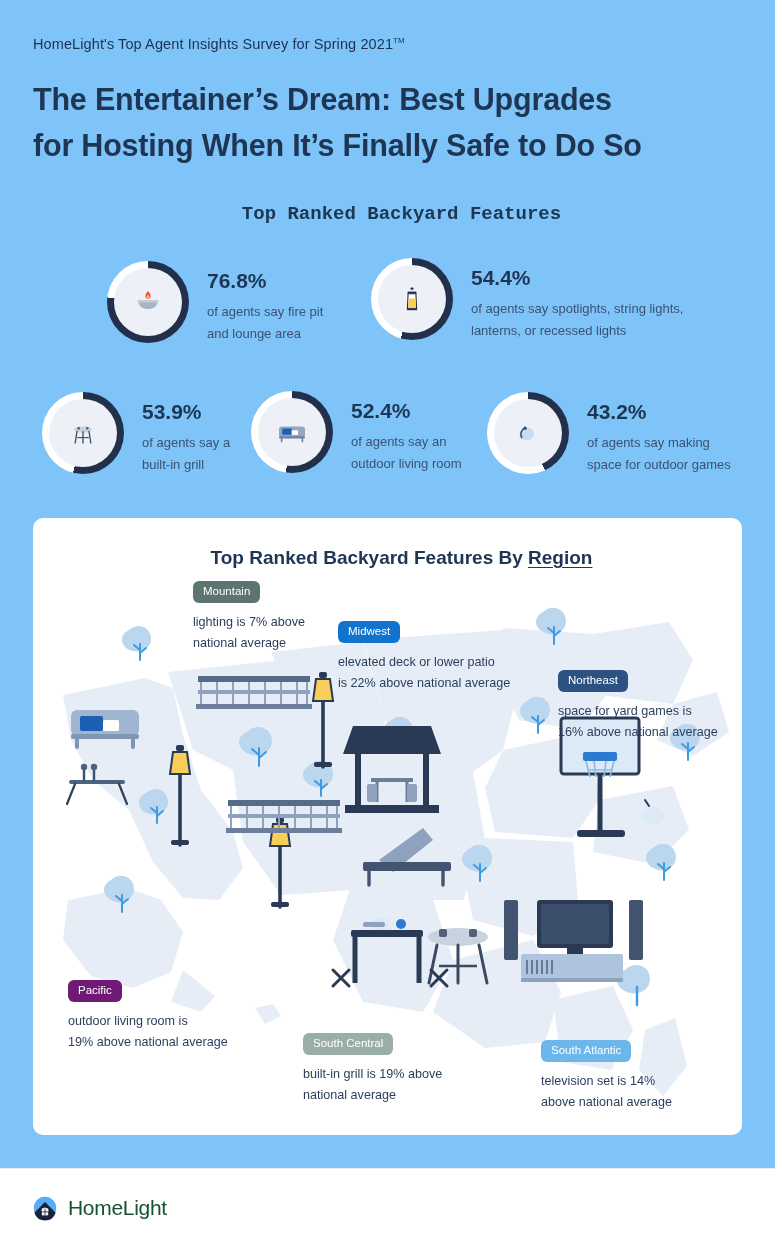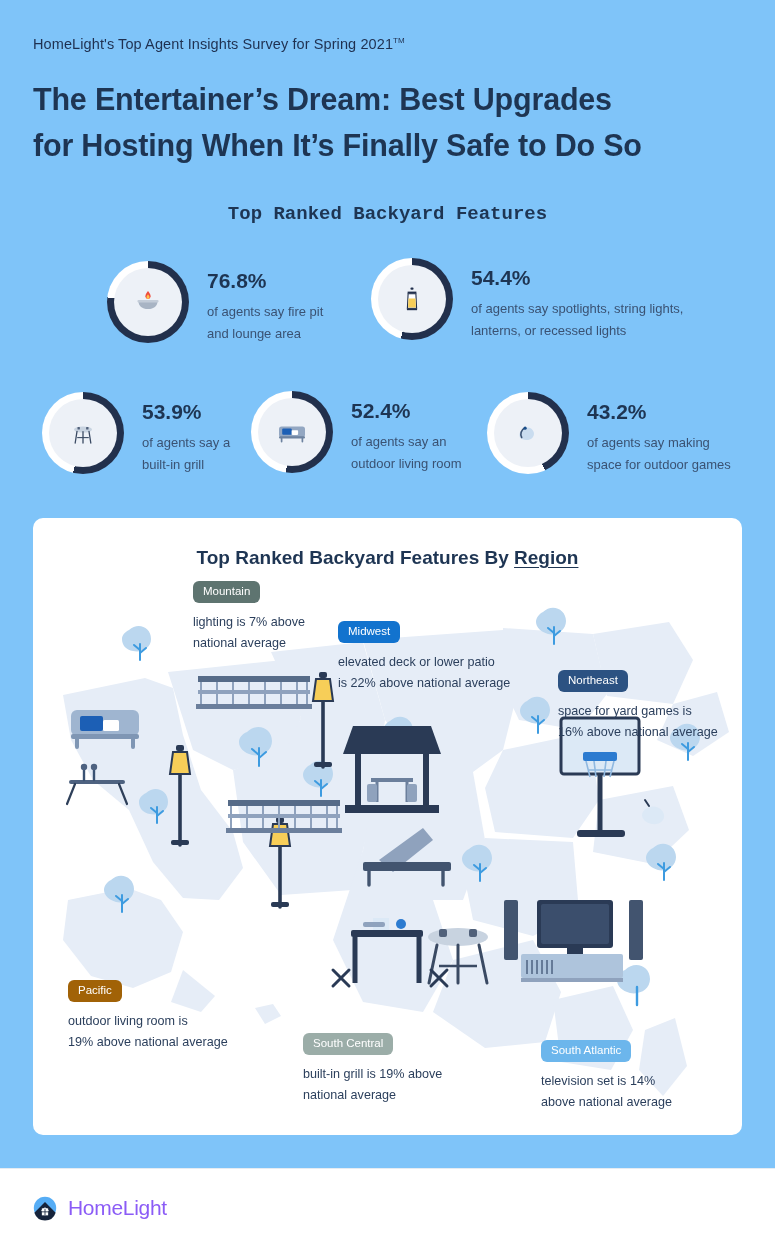--- a/index.html
+++ b/index.html
@@ -3,21 +3,21 @@
 <meta charset="utf-8">
 <style>
   * { box-sizing: border-box; margin: 0; padding: 0; }
   html, body { width: 775px; height: 1245px; }
   body {
     font-family: "Liberation Sans", sans-serif;
     background: #ffffff;
     position: relative;
     overflow: hidden;
   }
-  .page { position: relative; width: 775px; height: 1012px; background:#ffffff; }
+  .page { position: relative; width: 775px; height: 1012px; background:#ffffff;padding-left:14px; }
 
   .blue-area {
     position: absolute; left:0; top:0; width:775px; height:1168px;
     background:#7FC4F9;
   }
 
   
   .survey-line {
     position:absolute; left:33px; top:36px;
     font-size:14.5px; color:#1F3050; letter-spacing:.1px;
@@ -100,21 +100,21 @@
   .footer {
     position:absolute; left:0; top:1168px; width:775px; height:77px;
     background:#ffffff;
   }
   .footer-rule {
     position:absolute; left:0; top:0; width:775px; height:1px; background:#E6ECF2;
   }
   .logo { position:absolute; left:31px; top:26px; display:flex; align-items:center; }
   .logo-mark { width:28px; height:28px; flex:0 0 28px; }
   .logo-text {
-    margin-left:9px; font-size:21px; color:#8b5cf6; letter-spacing:-.3px;
+    margin-left:9px; font-size:21px; color:#14532d; letter-spacing:-.3px;
   }
 </style>
 </head>
 <body>
 
 <div class="page">
 
   <div class="blue-area"></div>
 
   <div class="survey-line">
@@ -430,21 +430,21 @@
 is 22% above national average</div>
   </div>
 
   <div class="region" id="reg-northeast">
     <span class="badge" style="background: rgb(44, 82, 130);">Northeast</span>
     <div class="region-text">space for yard games is
 16% above national average</div>
   </div>
 
   <div class="region" id="reg-pacific">
-    <span class="badge" style="background: #a16207;">Pacific</span>
+    <span class="badge" style="background: #701a75;">Pacific</span>
     <div class="region-text">outdoor living room is
 19% above national average</div>
   </div>
 
   <div class="region" id="reg-southcentral">
     <span class="badge" style="background: rgb(155, 173, 168);">South Central</span>
     <div class="region-text">built-in grill is 19% above
 national average</div>
   </div>
 

